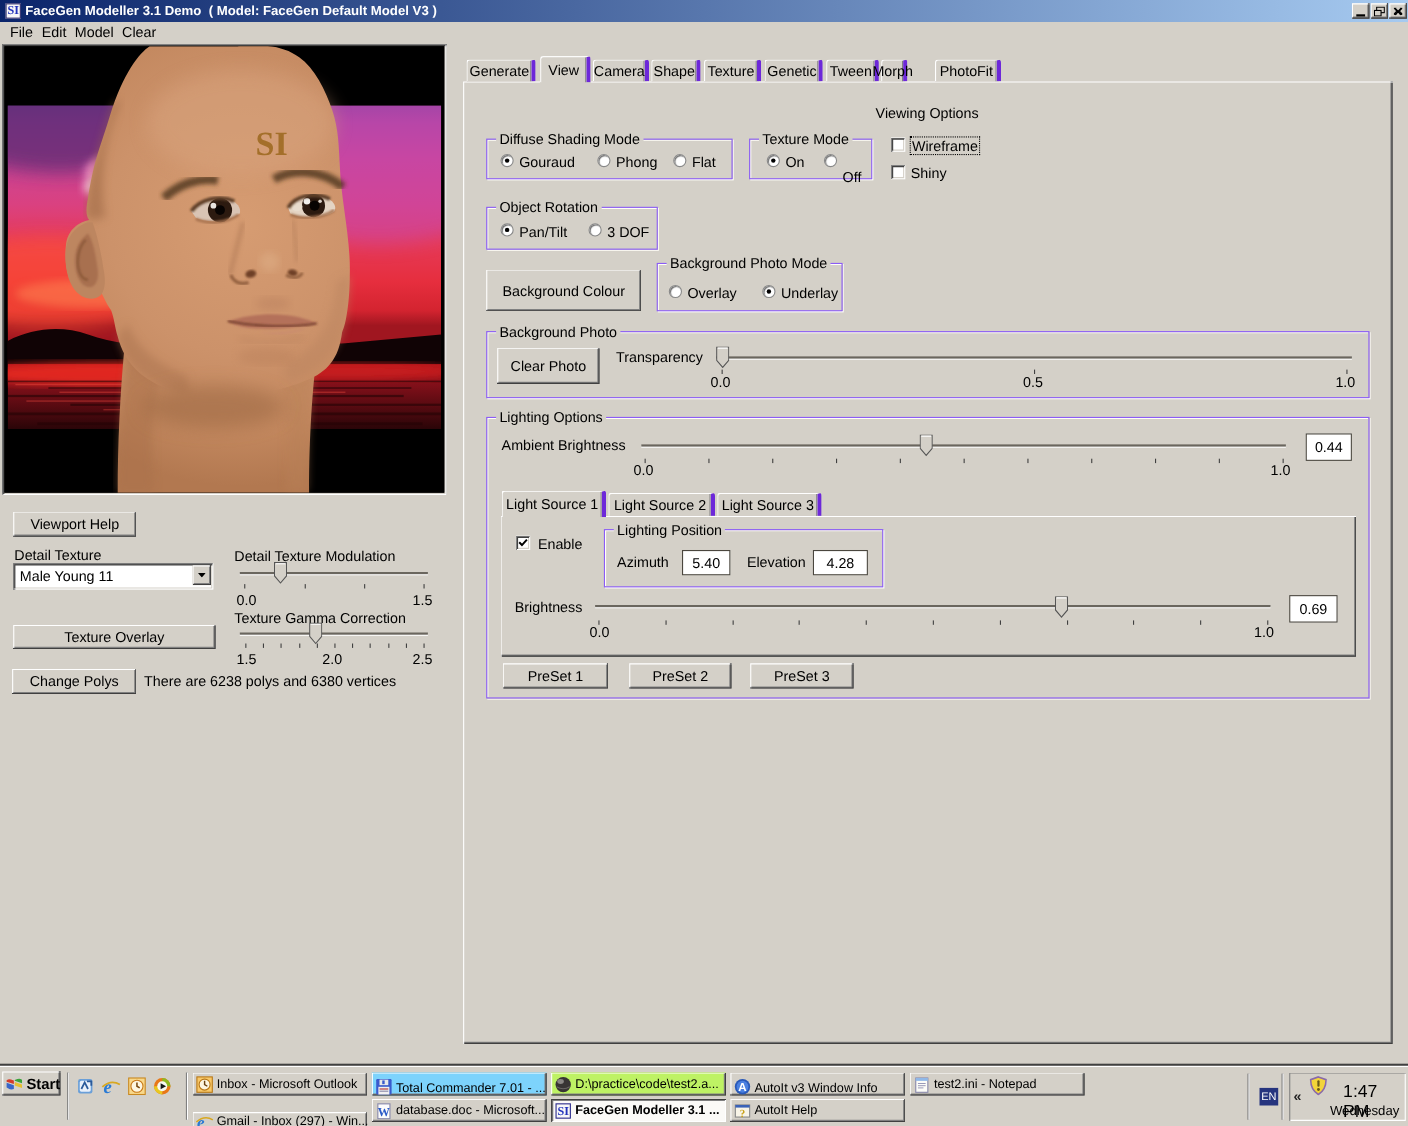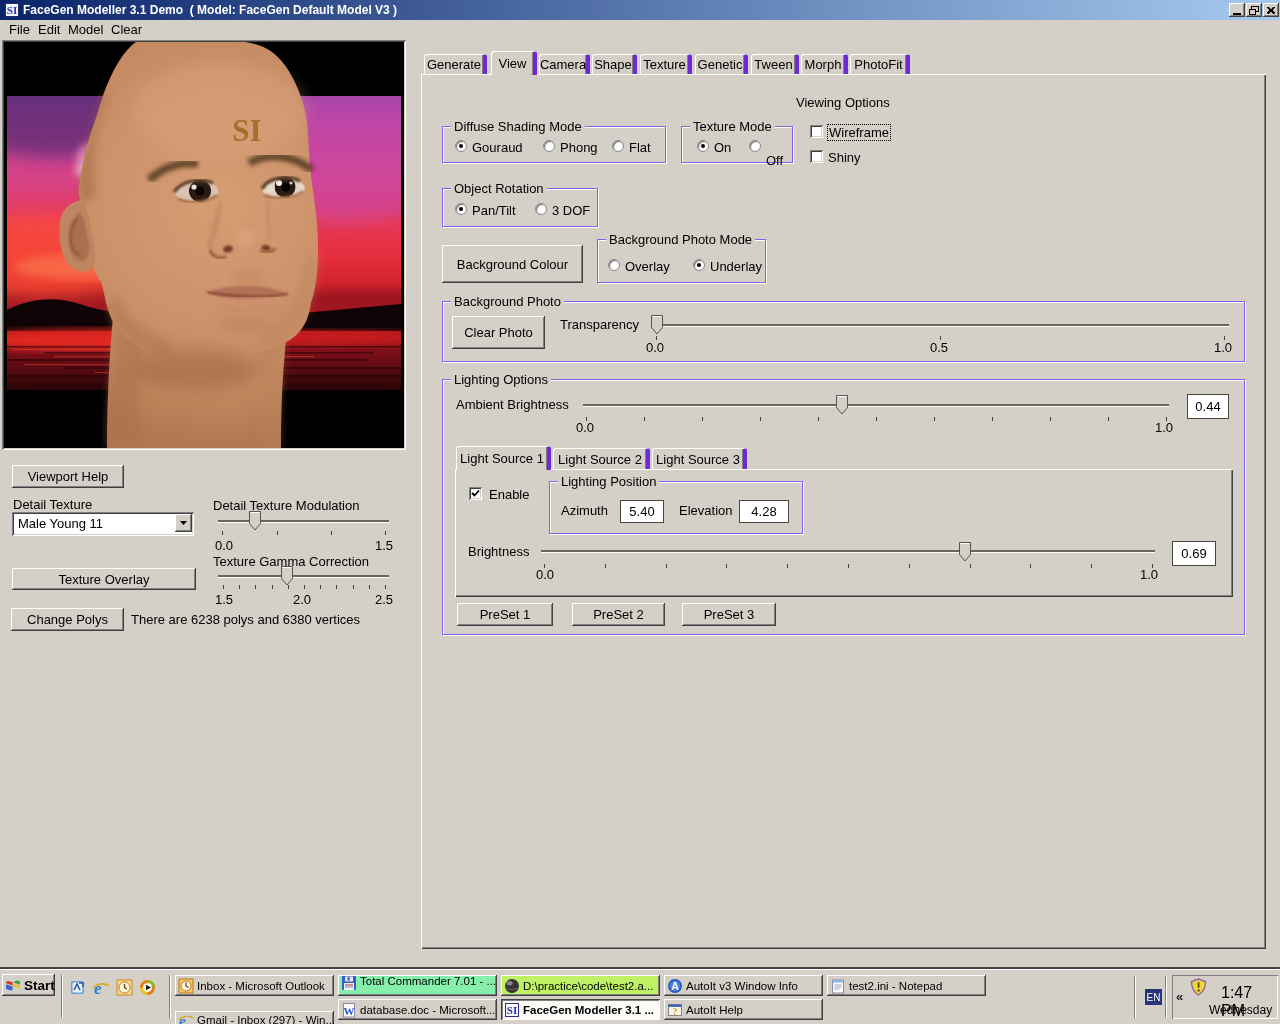--- a/index.html
+++ b/index.html
@@ -246,21 +246,21 @@
 <div class="lbl" style="left:131px;top:612px;">There are 6238 polys and 6380 vertices</div>
 
 <div class="abs" style="left:421px;top:74px;width:845px;height:875px;background:#d4d0c8;box-shadow: inset 1px 1px 0 #fff, inset -1px -1px 0 #404040, inset -2px -2px 0 #808080;"></div>
 <div class="tab" style="left:424px;width:63px;">Generate</div>
 <div class="tab" style="left:491px;top:51px;height:24px;width:46px;border-bottom:none;box-shadow:inset -1px 0 0 #808080, 0 1px 0 #d4d0c8;">View</div>
 <div class="tab" style="left:539px;width:51px;">Camera</div>
 <div class="tab" style="left:592px;width:45px;">Shape</div>
 <div class="tab" style="left:640px;width:52px;">Texture</div>
 <div class="tab" style="left:695px;width:53px;">Genetic</div>
 <div class="tab" style="left:751px;width:48px;">Tween</div>
-<div class="tab" style="left:801px;width:47px;">Morph</div>
+<div class="tab" style="left:801px;width:24px;">Morph</div>
 <div class="tab" style="left:850px;width:60px;">PhotoFit</div>
 
 <div class="lbl" style="left:796px;top:95px;">Viewing Options</div>
 
 <div class="grp" style="left:442px;top:126px;width:224px;height:37px;">
     <span>Diffuse Shading Mode</span>
   </div>
 <div class="radio on" style="left:455px;top:140px;"></div>
 <div class="lbl" style="left:472px;top:140px;">Gouraud</div>
 <div class="radio" style="left:543px;top:140px;"></div>
@@ -422,33 +422,33 @@
   <path d="M7 5.8 L12 8.5 L7 11.2 Z" fill="#181818"></path>
 </svg>
 
 <div id="taskbtns">
     <div class="abs" style="left:175px;top:975px;width:159px;height:21px;background:#d4d0c8;box-shadow: inset -1px -1px 0 #404040, inset 1px 1px 0 #ffffff, inset -2px -2px 0 #808080;display:flex;align-items:center;overflow:hidden;">
       <svg width="16" height="16" viewBox="0 0 16 16" style="margin:0 3px 0 3px;flex:none;">
         <use href="#ic-outlook"></use>
       </svg>
       <span style="font-size:11.5px;white-space:nowrap;">Inbox - Microsoft Outlook</span>
     </div>
-    <div class="abs" style="left:338px;top:975px;width:159px;height:21px;background:#86efac;box-shadow: inset -1px -1px 0 #404040, inset 1px 1px 0 #ffffff, inset -2px -2px 0 #808080;display:flex;align-items:flex-start;overflow:hidden;">
+    <div class="abs" style="left:338px;top:975px;width:159px;height:21px;background:#7dd3fc;box-shadow: inset -1px -1px 0 #404040, inset 1px 1px 0 #ffffff, inset -2px -2px 0 #808080;display:flex;align-items:flex-end;overflow:hidden;">
       <svg width="16" height="16" viewBox="0 0 16 16" style="margin:0 3px 0 3px;flex:none;">
         <use href="#ic-tc"></use>
       </svg>
       <span style="font-size:11.5px;white-space:nowrap;">Total Commander 7.01 - ...</span>
     </div>
     <div class="abs" style="left:501px;top:975px;width:159px;height:21px;background:#bef264;box-shadow: inset -1px -1px 0 #404040, inset 1px 1px 0 #ffffff, inset -2px -2px 0 #808080;display:flex;align-items:center;overflow:hidden;">
       <svg width="16" height="16" viewBox="0 0 16 16" style="margin:0 3px 0 3px;flex:none;">
         <use href="#ic-sphere"></use>
       </svg>
       <span style="font-size:11.5px;white-space:nowrap;">D:\practice\code\test2.a...</span>
     </div>
-    <div class="abs" style="left:664px;top:975px;width:159px;height:21px;background:#d4d0c8;box-shadow: inset -1px -1px 0 #404040, inset 1px 1px 0 #ffffff, inset -2px -2px 0 #808080;display:flex;align-items:center;overflow:hidden;">
+    <div class="abs" style="left:664px;top:975px;width:159px;height:21px;background:#d4d0c8;box-shadow: inset -1px -1px 0 #404040, inset 1px 1px 0 #ffffff, inset -2px -2px 0 #808080;display:flex;align-items:flex-end;overflow:hidden;">
       <svg width="16" height="16" viewBox="0 0 16 16" style="margin:0 3px 0 3px;flex:none;">
         <use href="#ic-autoit"></use>
       </svg>
       <span style="font-size:11.5px;white-space:nowrap;">AutoIt v3 Window Info</span>
     </div>
     <div class="abs" style="left:827px;top:975px;width:159px;height:21px;background:#d4d0c8;box-shadow: inset -1px -1px 0 #404040, inset 1px 1px 0 #ffffff, inset -2px -2px 0 #808080;display:flex;align-items:center;overflow:hidden;">
       <svg width="16" height="16" viewBox="0 0 16 16" style="margin:0 3px 0 3px;flex:none;">
         <use href="#ic-notepad"></use>
       </svg>
       <span style="font-size:11.5px;white-space:nowrap;">test2.ini - Notepad</span>

